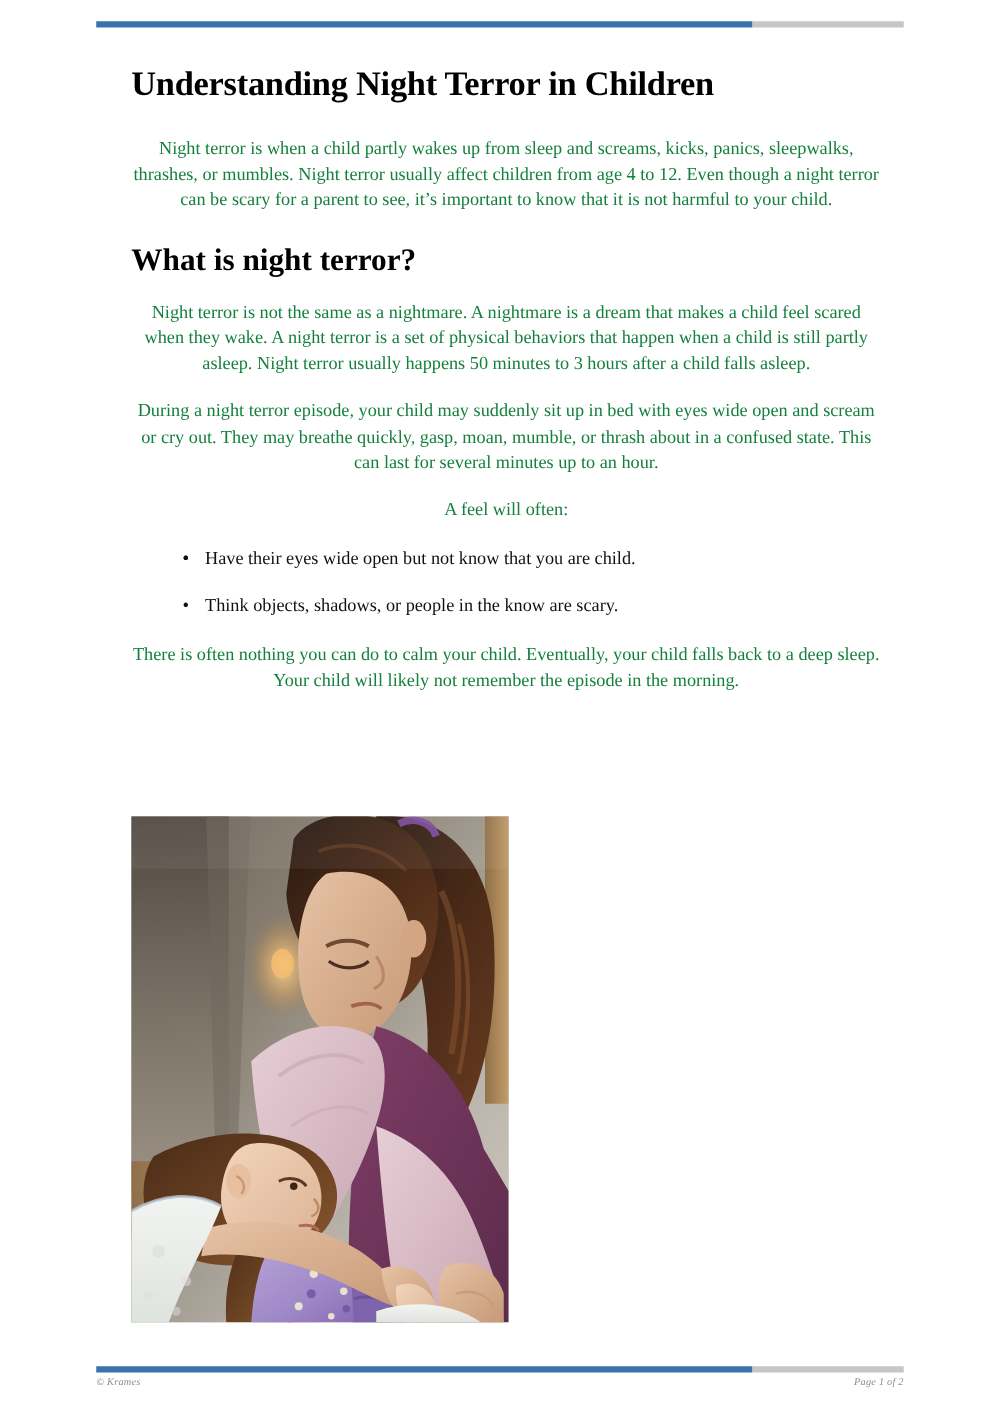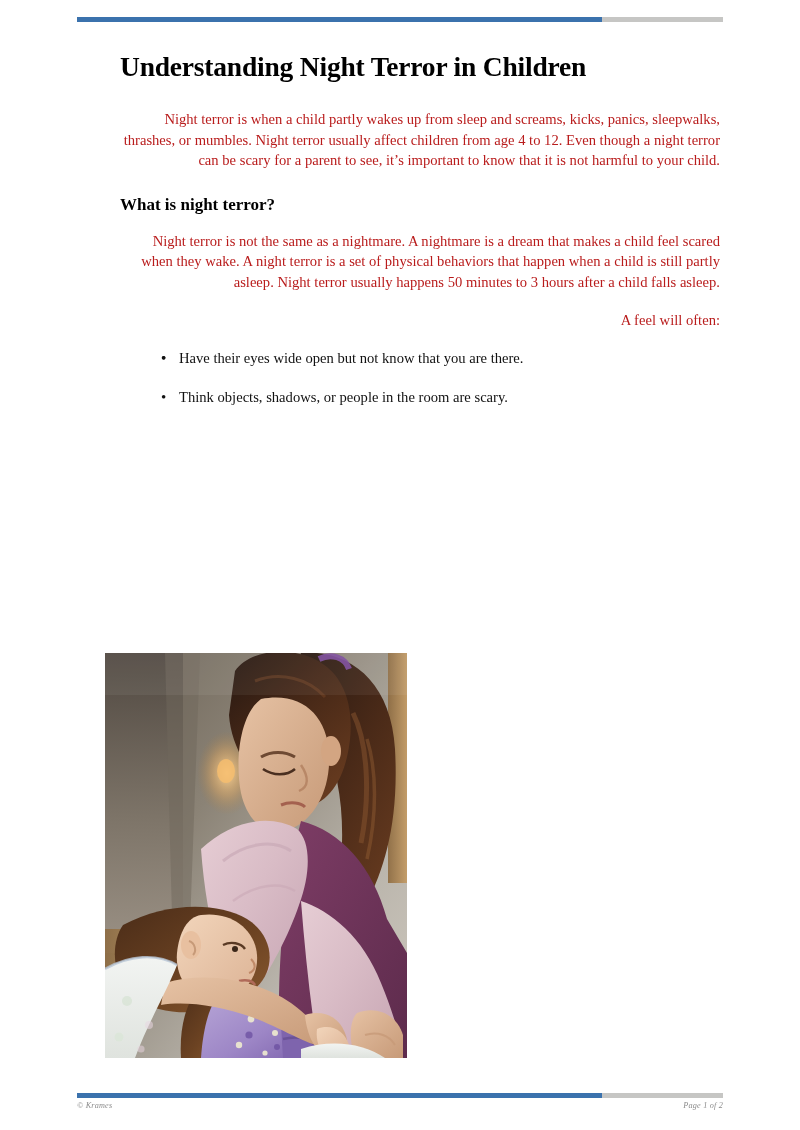--- a/index.html
+++ b/index.html
@@ -39,50 +39,50 @@
   }
   .header-rule .seg-gray {
     flex: 1 1 auto;
     height: 100%;
     background: #c6c6c4;
   }
 
   
   .content {
     position: absolute;
-    left: 120px;
+    left: 105px;
     top: 52px;
     width: 600px;
   }
 
   h1.doc-title {
     font-family: "Liberation Serif", "DejaVu Serif", serif;
     font-size: 27.5px;
     font-weight: bold;
     line-height: 1.12;
     letter-spacing: -0.2px;
     margin: 0 0 26px 0;
     color: #000;
   }
 
   h2.section-title {
     font-family: "Liberation Serif", "DejaVu Serif", serif;
-    font-size: 17px;
+    font-size: 25px;
     font-weight: bold;
     line-height: 1.15;
     margin: 24px 0 16px 0;
     color: #000;
   }
 
   p.body-text {
     font-size: 14.6px;
     line-height: 1.42;
     margin: 0 0 17px 0;
-    color: #b91c1c;
-    text-align: right;
+    color: #15803d;
+    text-align: center;
   }
 
   ul.bullets {
     margin: 3px 0 14px 0;
     padding: 0 0 0 41px;
     list-style: none;
   }
   ul.bullets li {
     font-size: 14.6px;
     line-height: 1.42;
@@ -164,37 +164,39 @@
   <div class="content">
 
     <h1 class="doc-title">Understanding Night Terror in Children</h1>
 
     <p class="body-text">Night terror is when a child partly wakes up from sleep and screams, kicks, panics, sleepwalks, thrashes, or mumbles. Night terror usually affect children from age 4 to 12. Even though a night terror can be scary for a parent to see, it’s important to know that it is not harmful to your child.</p>
 
     <h2 class="section-title">What is night terror?</h2>
 
     <p class="body-text">Night terror is not the same as a nightmare. A nightmare is a dream that makes a child feel scared when they wake. A night terror is a set of physical behaviors that happen when a child is still partly asleep. Night terror usually happens 50 minutes to 3 hours after a child falls asleep.</p>
 
+    <p class="body-text">During a night terror episode, your child may suddenly sit up in bed with eyes wide open and scream or cry out. They may breathe quickly, gasp, moan, mumble, or thrash about in a confused state. This can last for several minutes up to an hour.</p>
 
     <p class="body-text">A feel will often:</p>
 
     <ul class="bullets">
       <li>
         <span class="bullet-dot">•</span>
       </li>
       <li>
         <span class="bullet-dot">•</span>
-        <span>Have their eyes wide open but not know that you are there.</span>
+        <span>Have their eyes wide open but not know that you are child.</span>
       </li>
       <li>
         <span class="bullet-dot">•</span>
-        <span>Think objects, shadows, or people in the room are scary.</span>
+        <span>Think objects, shadows, or people in the know are scary.</span>
       </li>
     </ul>
 
+    <p class="body-text">There is often nothing you can do to calm your child. Eventually, your child falls back to a deep sleep. Your child will likely not remember the episode in the morning.</p>
 
 
   </div>
 
   <div class="photo-wrap">
     <div class="photo">
       <svg viewBox="0 0 302 405" preserveAspectRatio="xMidYMid slice" aria-hidden="true">
         <defs>
           <linearGradient id="bgWall" x1="0" y1="0" x2="1" y2="1">
             <stop offset="0%" stop-color="#6a6054"></stop>

